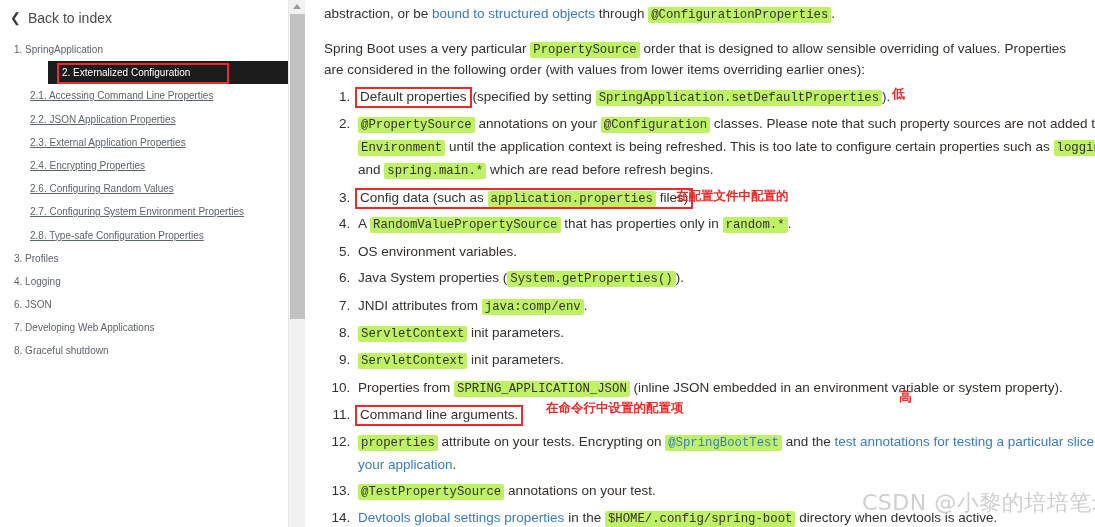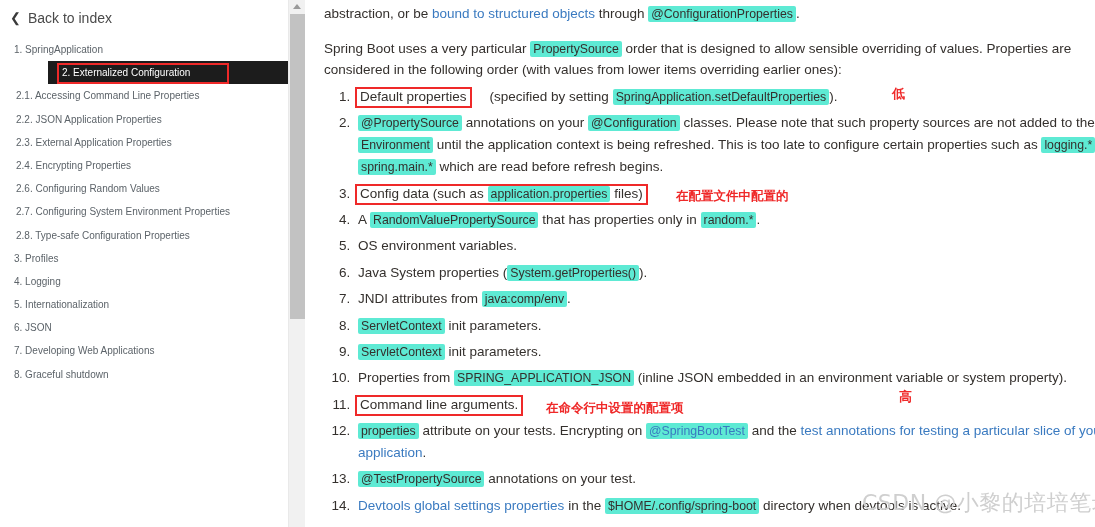--- a/index.html
+++ b/index.html
@@ -47,22 +47,23 @@
   }
   .toc-item {
     font-size: 10px;
     color: #5c6369;
     line-height: 1.32;
     padding: 5px 12px 5px 14px;
     cursor: pointer;
     white-space: normal;
   }
   .toc-item.lvl2 {
-    padding-left: 16px;
+    padding-left: 30px;
     padding-right: 40px;
+    text-decoration: underline;
   }
   .toc-item.active {
     background: #1c1c1c;
     color: #ffffff;
     padding-left: 14px;
     padding-right: 12px;
     width: 275px;
     box-sizing: border-box;
     position: relative;
     margin-left: 48px;
@@ -116,23 +117,23 @@
     background: #ffffff;
     overflow: hidden;
   }
   .para {
     position: absolute;
     font-size: 13.5px;
     color: #34302d;
     line-height: 1.55;
   }
   code, .code {
-    font-family: Liberation Sans, sans-serif;
+    font-family: Liberation Mono, monospace;
     font-size: 12.3px;
-    background: #5eead4;
+    background: #bef264;
     color: #34302d;
     padding: 1px 3px;
     border-radius: 2px;
     white-space: nowrap;
   }
   .lnk {
     color: #3a7ac0;
     cursor: pointer;
   }
   code.lnk, .code.lnk {
@@ -158,21 +159,21 @@
   ol.steps > li::marker {
     color: #34302d;
     font-size: 13.5px;
   }
 
   
   .redbox {
     display: inline-block;
     border: 2px solid #ef2929;
     padding: 0px 3px;
-    margin: 0 18px 0 -3px;
+    margin: 0 1px 0 -3px;
     line-height: 1.25;
   }
   .cn-note {
     position: absolute;
     color: #ef2929;
     font-weight: bold;
     font-size: 12.5px;
     font-family: "DejaVu Sans", sans-serif;
     white-space: nowrap;
   }
@@ -212,21 +213,20 @@
         <div class="toc-item active"><span class="hl-box"></span><span class="lbl">2. Externalized Configuration</span></div>
         <div class="toc-item lvl2"><span class="lbl">2.1. Accessing Command Line Properties</span></div>
         <div class="toc-item lvl2"><span class="lbl">2.2. JSON Application Properties</span></div>
         <div class="toc-item lvl2"><span class="lbl">2.3. External Application Properties</span></div>
         <div class="toc-item lvl2"><span class="lbl">2.4. Encrypting Properties</span></div>
         <div class="toc-item lvl2"><span class="lbl">2.6. Configuring Random Values</span></div>
         <div class="toc-item lvl2"><span class="lbl">2.7. Configuring System Environment Properties</span></div>
         <div class="toc-item lvl2"><span class="lbl">2.8. Type-safe Configuration Properties</span></div>
         <div class="toc-item"><span class="lbl">3. Profiles</span></div>
         <div class="toc-item"><span class="lbl">4. Logging</span></div>
-        <div class="toc-item"><span class="lbl">5. Internationalization</span></div>
         <div class="toc-item"><span class="lbl">6. JSON</span></div>
         <div class="toc-item"><span class="lbl">7. Developing Web Applications</span></div>
         <div class="toc-item"><span class="lbl">8. Graceful shutdown</span></div>
       </div>
   </div>
 
   <div id="scrollbar">
     <div id="scroll-up">
       <div class="tri"></div>
     </div>

